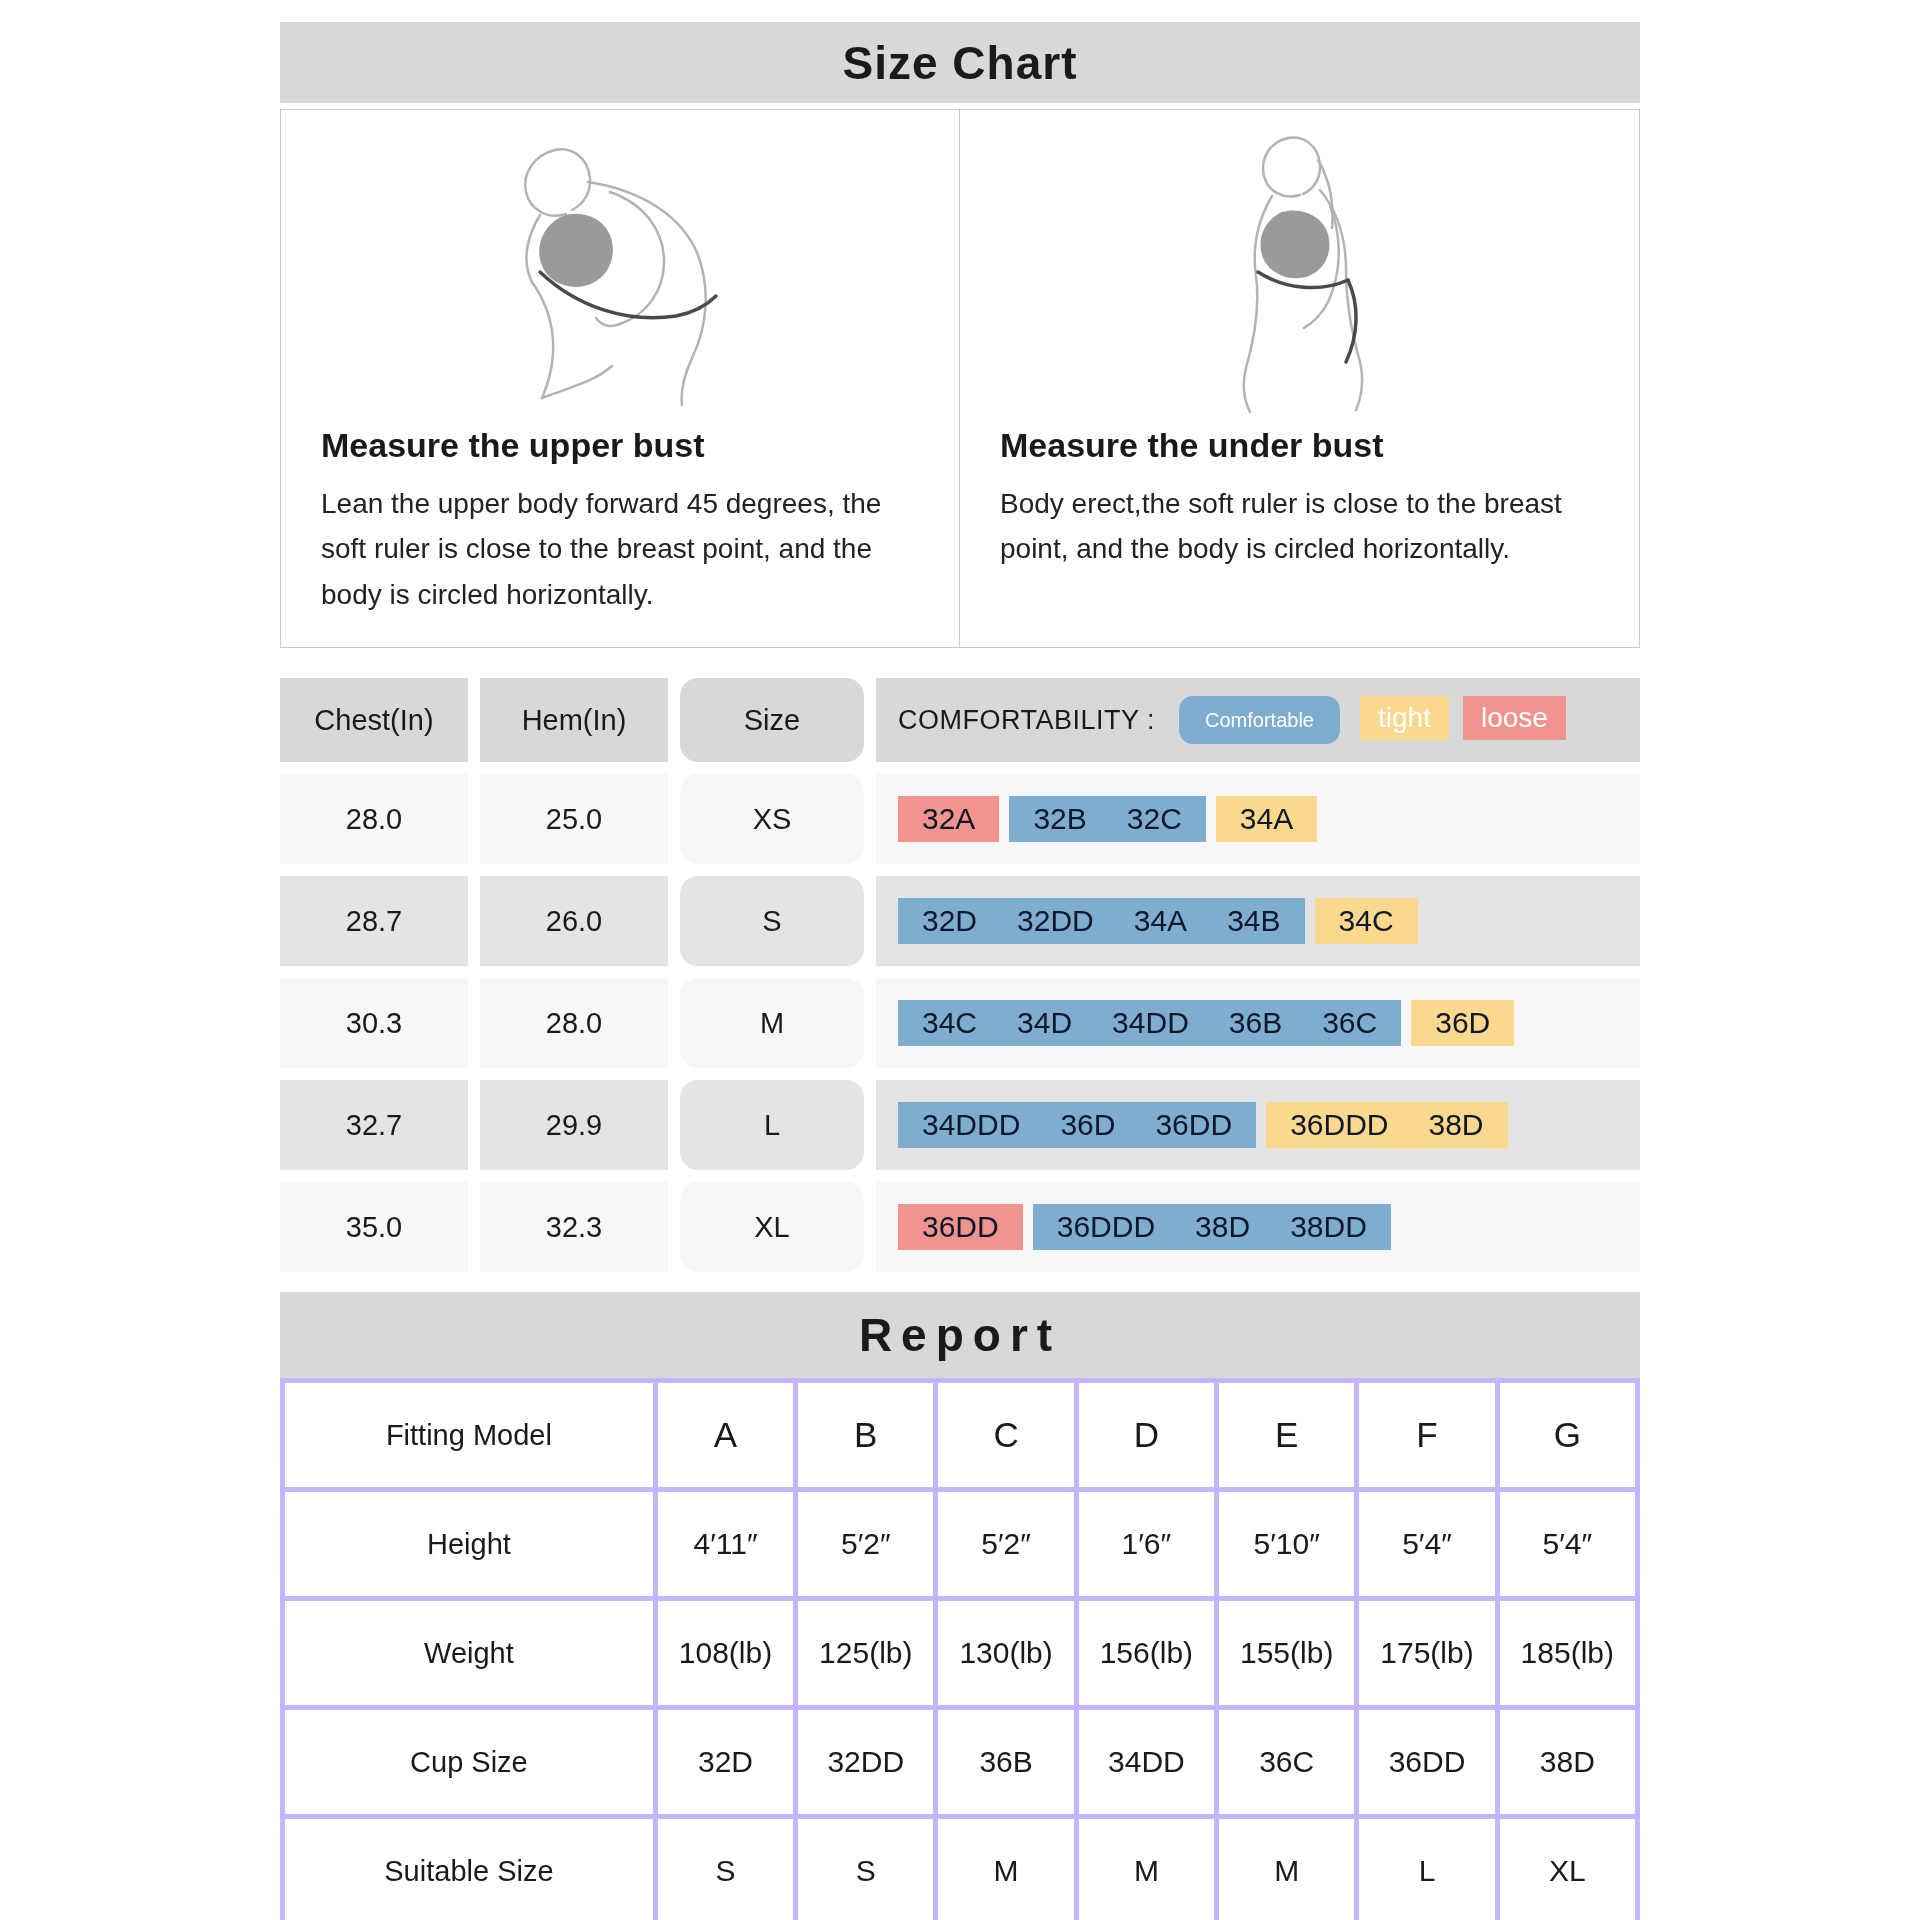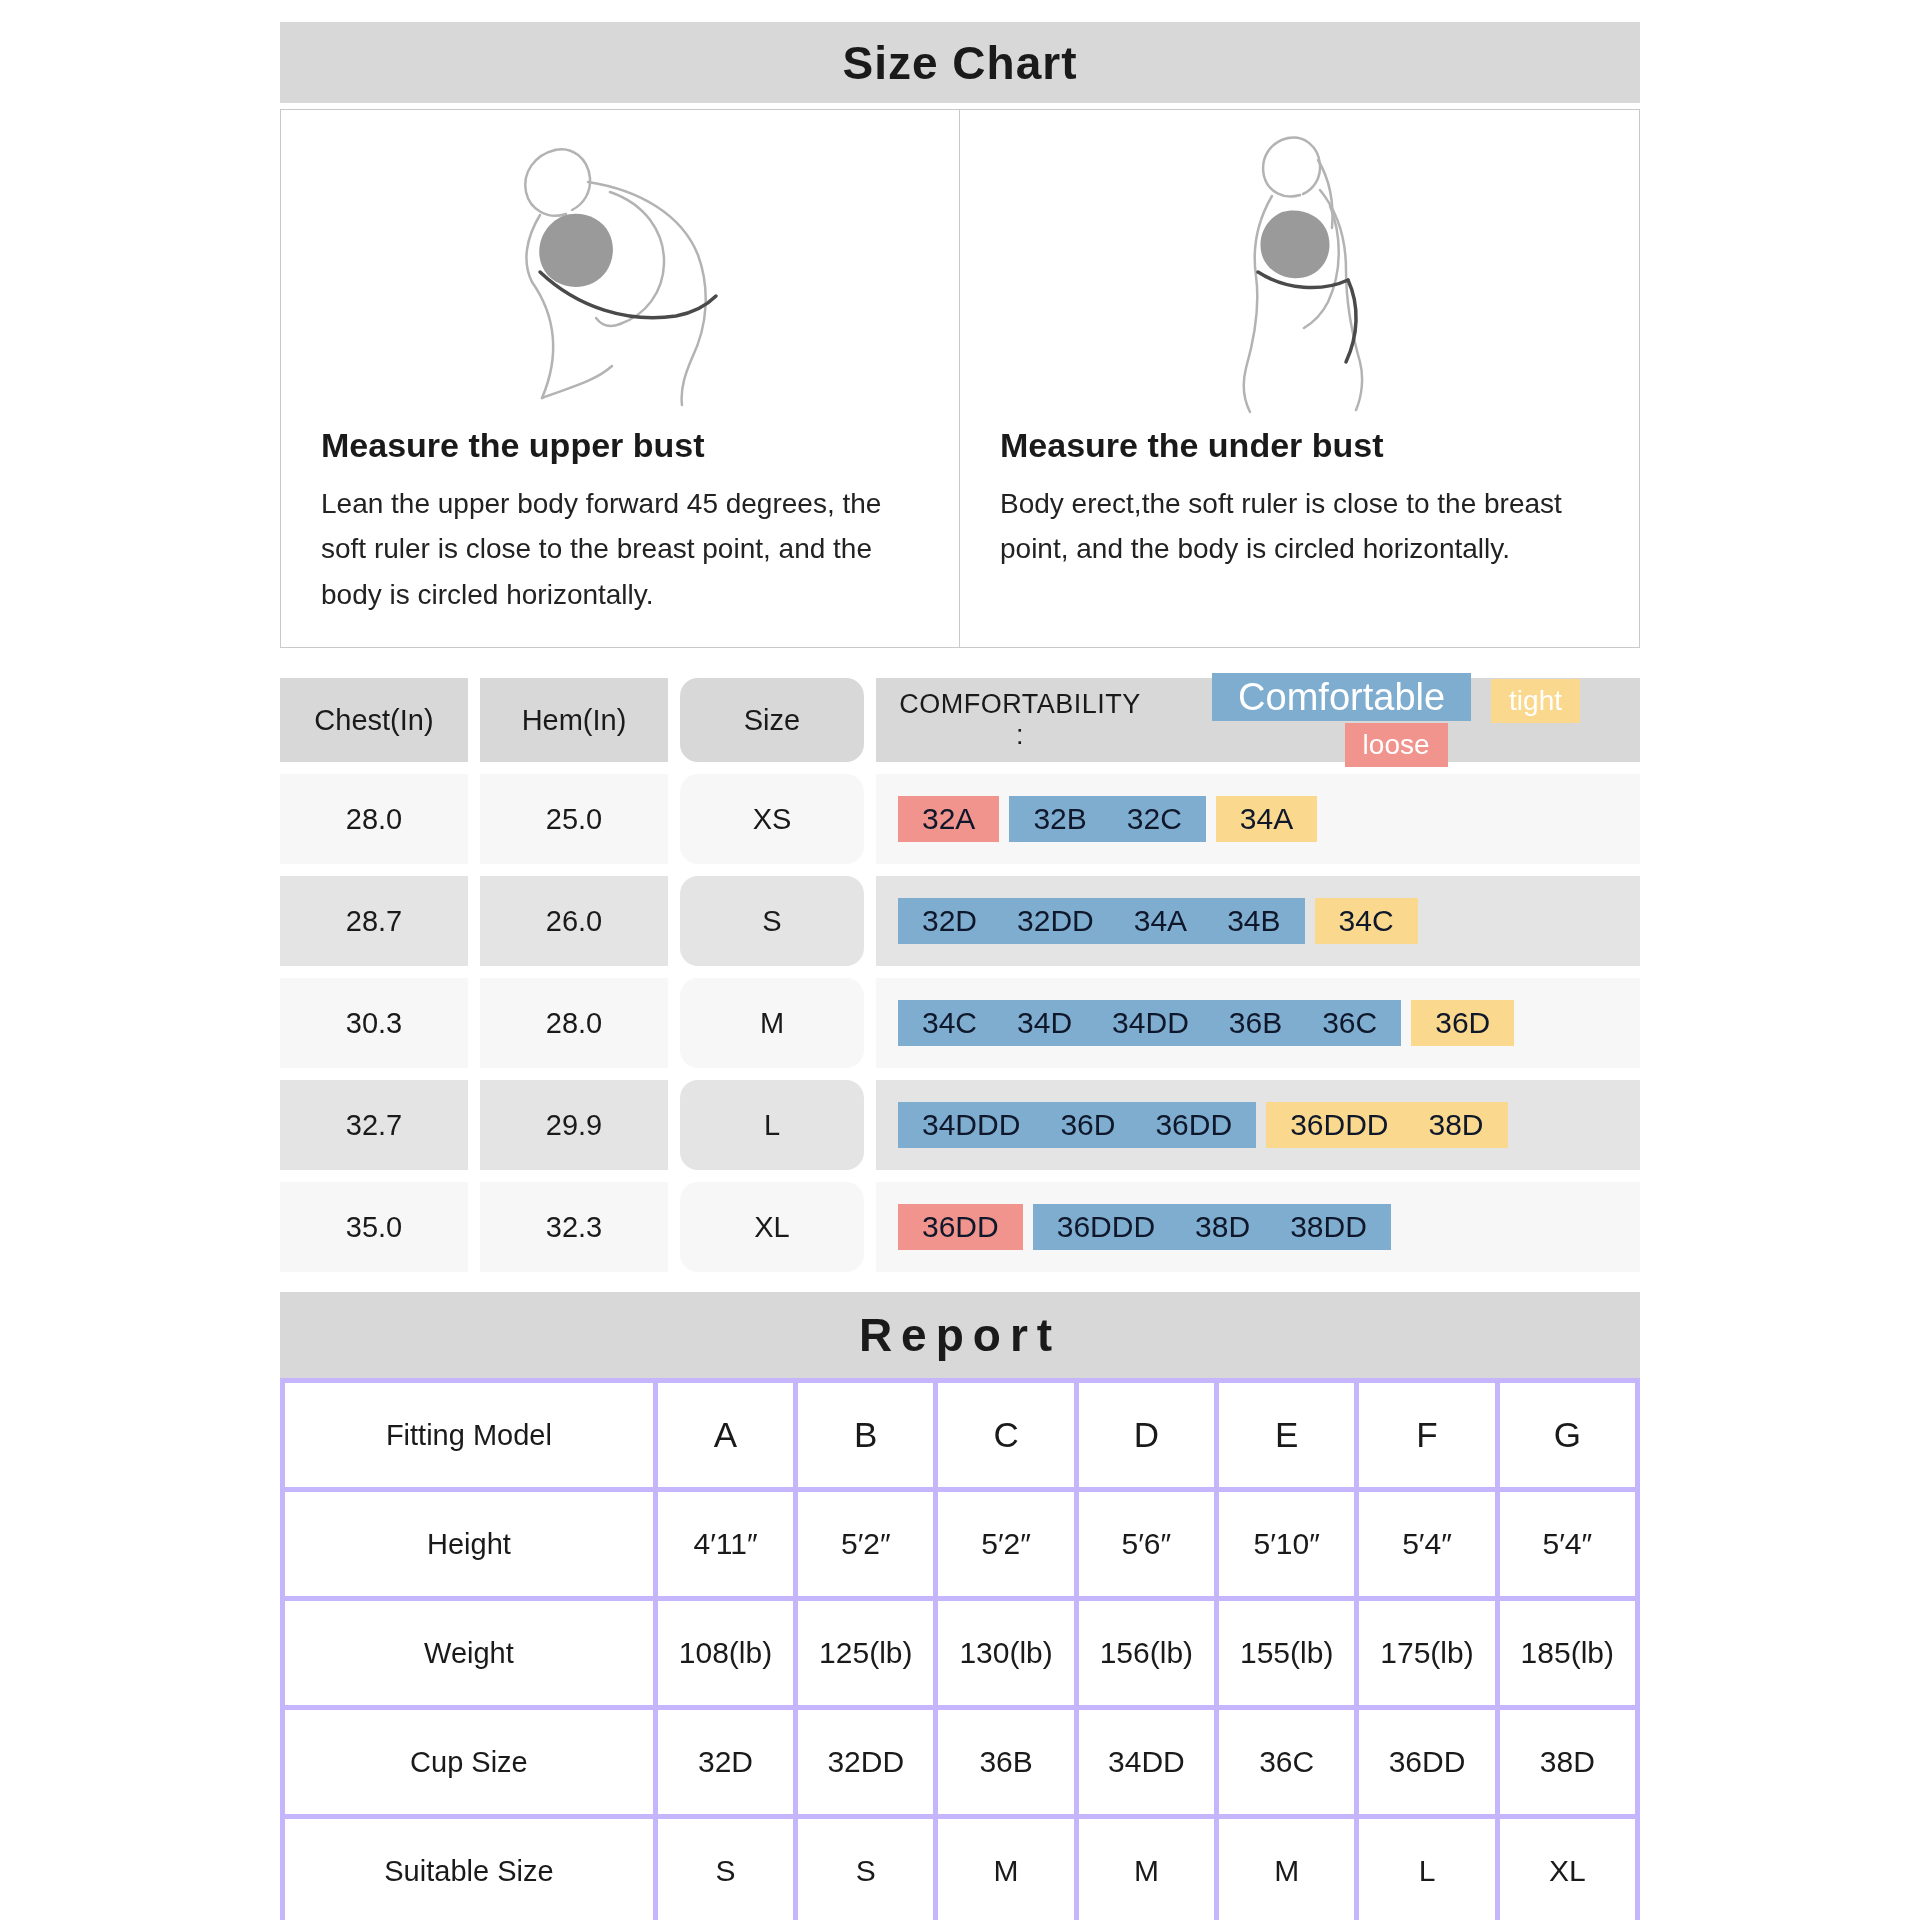--- a/index.html
+++ b/index.html
@@ -101,22 +101,23 @@
     justify-content: center;
     height: 44px;
     padding: 0 18px;
     margin-right: 14px;
     color: #ffffff;
     font-size: 28px;
   }
   .legend-chip.chip-big {
     height: 48px;
     padding: 0 26px;
-    font-size: 38px;
+    font-size: 20px;
     margin-right: 20px;
+    border-radius: 14px;
   }
 
   .badge {
     display: inline-flex;
     align-items: center;
     height: 46px;
     padding: 0 4px;
     color: #0f172a;
     font-size: 30px;
     white-space: nowrap;
@@ -324,21 +325,21 @@
             <td>D</td>
             <td>E</td>
             <td>F</td>
             <td>G</td>
           </tr>
           <tr>
             <td class="r-label">Height</td>
             <td>4′11″</td>
             <td>5′2″</td>
             <td>5′2″</td>
-            <td>5′6″</td>
+            <td>1′6″</td>
             <td>5′10″</td>
             <td>5′4″</td>
             <td>5′4″</td>
           </tr>
           <tr>
             <td class="r-label">Weight</td>
             <td>108(lb)</td>
             <td>125(lb)</td>
             <td>130(lb)</td>
             <td>156(lb)</td>

